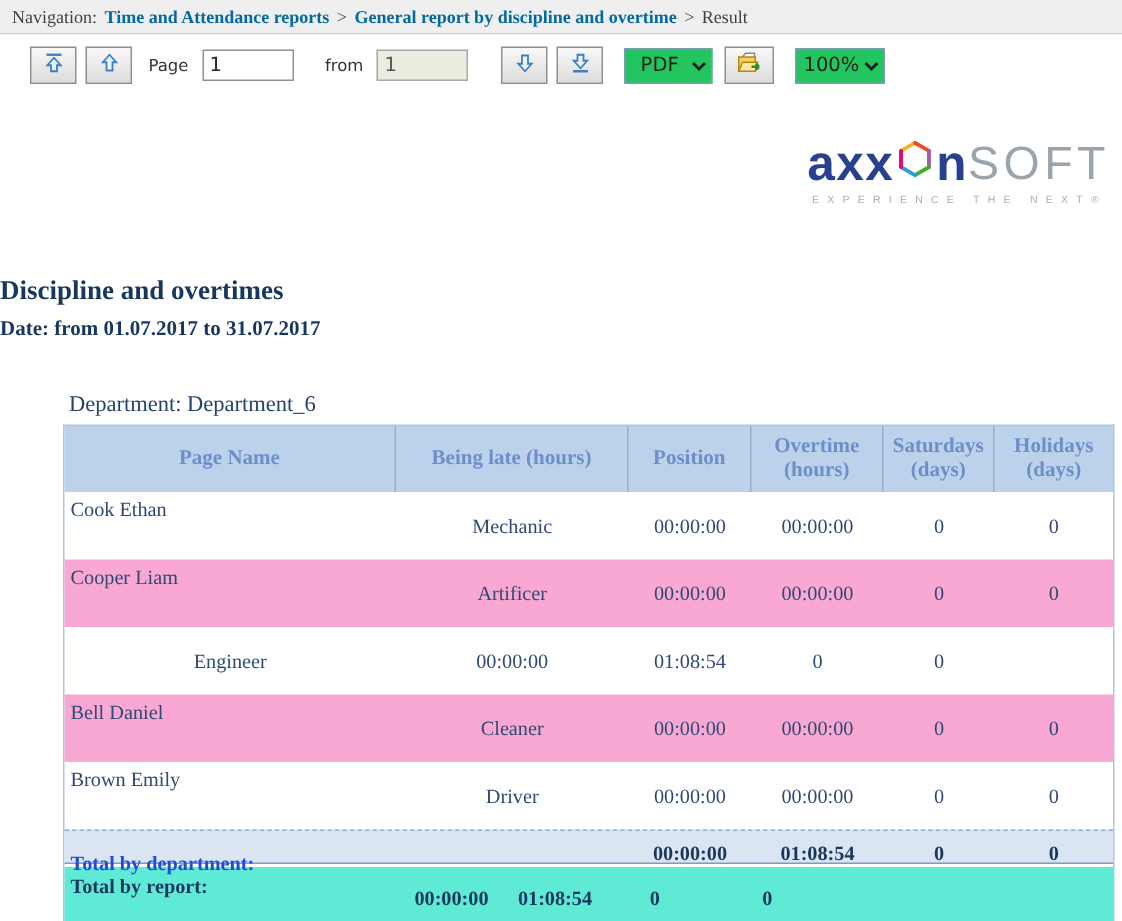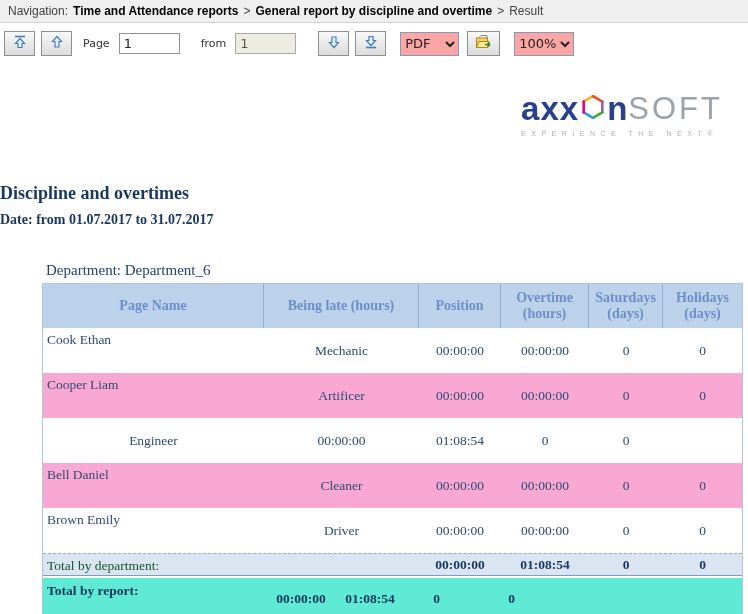--- a/index.html
+++ b/index.html
@@ -3,56 +3,56 @@
 <meta charset="utf-8">
 <style>
   * { margin:0; padding:0; box-sizing:border-box; }
   body { font-family:"Liberation Sans", sans-serif; background:#fff; }
   .screen { position:relative; width:748px; height:614px; background:#fff; overflow:hidden; }
 
   
   .navbar {
     height:23px; background:#efefef; border-bottom:1px solid #d2d2d2;
     display:flex; align-items:center; padding-left:8px;
-    font-family:Liberation Sans, sans-serif; font-size:12px; color:#3f3f3f;
+    font-family:Liberation Serif, serif; font-size:12px; color:#3f3f3f;
     white-space:nowrap;
   }
   .navbar .crumb-sep { margin:0 5px; color:#3f3f3f; }
-  .navbar a.nav-link { color:#000000; font-weight:bold; text-decoration:none; cursor:pointer;text-align:right; }
+  .navbar a.nav-link { color:#0369a1; font-weight:bold; text-decoration:none; cursor:pointer;text-align:right; }
   .navbar .nav-prefix { margin-right:5px; }
 
   
   .toolbar {
-    height:41px; background:#ffffff; display:flex; align-items:center; padding-left:4px;
+    height:41px; background:#ffffff; display:flex; align-items:center; padding-left:20px;
     font-family:"DejaVu Sans", sans-serif; font-size:11px; color:#333;
   }
   .tb-btn {
     width:31px; height:25px; display:flex; align-items:center; justify-content:center;
     background:linear-gradient(#f8f8f8,#dcdcdc); border:1px solid #8e8e8e; cursor:pointer;
   }
   .tb-btn + .tb-btn { margin-left:6px; }
   .tb-label { margin-left:11px; }
   .tb-input {
     margin-left:9px; width:61px; height:21px; border:1px solid #919191;
     font:13px "DejaVu Sans", sans-serif; padding:0 4px; color:#222; background:#fff;
   }
   .tb-input:disabled { background:#ecece1; color:#555; border-color:#a9a9a9; }
   .tb-label.from { margin-left:21px; }
   .gap-lg { margin-left:22px; }
   .tb-select {
     margin-left:14px; height:24px; min-width:59px; border:1px solid #7f9db9;
-    font:13px "DejaVu Sans", sans-serif; color:#222; background:#fca5a5;
+    font:13px "DejaVu Sans", sans-serif; color:#222; background:#22c55e;text-align:center;
   }
   .tb-btn.export { margin-left:8px; width:33px; }
 
   
   .report { position:relative; width:748px; height:550px; background:#fff; }
 
   
-  .logo-block { position:absolute; top:28px; right:25px; text-align:left; }
+  .logo-block { position:absolute; top:28px; right:8px; text-align:right; }
   .logo-row { display:inline-flex; align-items:center; font-family:"Liberation Sans", sans-serif; }
   .logo-axx, .logo-n { font-size:33px; font-weight:bold; color:#27418f; letter-spacing:1px; line-height:1; }
   .logo-hex { margin:0 1px; display:block; }
   .logo-soft { font-size:31px; font-weight:normal; color:#9ba3ab; letter-spacing:3px; line-height:1; }
   .logo-tagline { margin-top:5px; margin-right:2px; font-size:7px; letter-spacing:5.5px; color:#a9afb5; }
 
   
   .rpt-title { position:absolute; top:119px; left:0; width:100%; 
     font-family:"Liberation Serif", serif; font-size:18px; font-weight:bold; color:#17375e; }
   .rpt-date { position:absolute; top:148px; left:0; width:100%; text-align:left;
@@ -74,21 +74,21 @@
   .thead .cell:last-child { border-right:none; }
   .drow { height:45px; font-size:13.5px; }
   .drow.alt { background:#f9a8d4; }
   .cell-name { padding:4px 0 0 4px; }
   .cell-pos { display:flex; align-items:center; justify-content:center; }
   .cell-val { display:flex; align-items:center; justify-content:center; }
   .trow-total-dept {
     height:23px; background:#dbe5f1; font-size:13.5px;
     border-top:1px dashed #93accd; border-bottom:1px solid #7d9cc0;
   }
-  .trow-total-dept .cell-label { grid-column:1 / 3; font-weight:normal; color:#14532d; padding:4px 0 0 4px; }
+  .trow-total-dept .cell-label { grid-column:1 / 3; font-weight:bold; color:#1d4ed8; padding:14px 0 0 4px; }
   .trow-total-dept .cell-val { font-weight:bold; color:#17375e; }
   .trow-total-rpt {
     margin-top:2px; height:44px; background:#5eead4; font-size:13.5px;
     grid-template-columns:218px 80px 58px 75px 75px auto;
     border-bottom:2px solid #9fb6d4;
   }
   .trow-total-rpt .cell-label { font-weight:bold; color:#17375e; padding:5px 0 0 4px; }
   .trow-total-rpt .cell-val { font-weight:bold; color:#17375e; }
 </style>
 </head>

